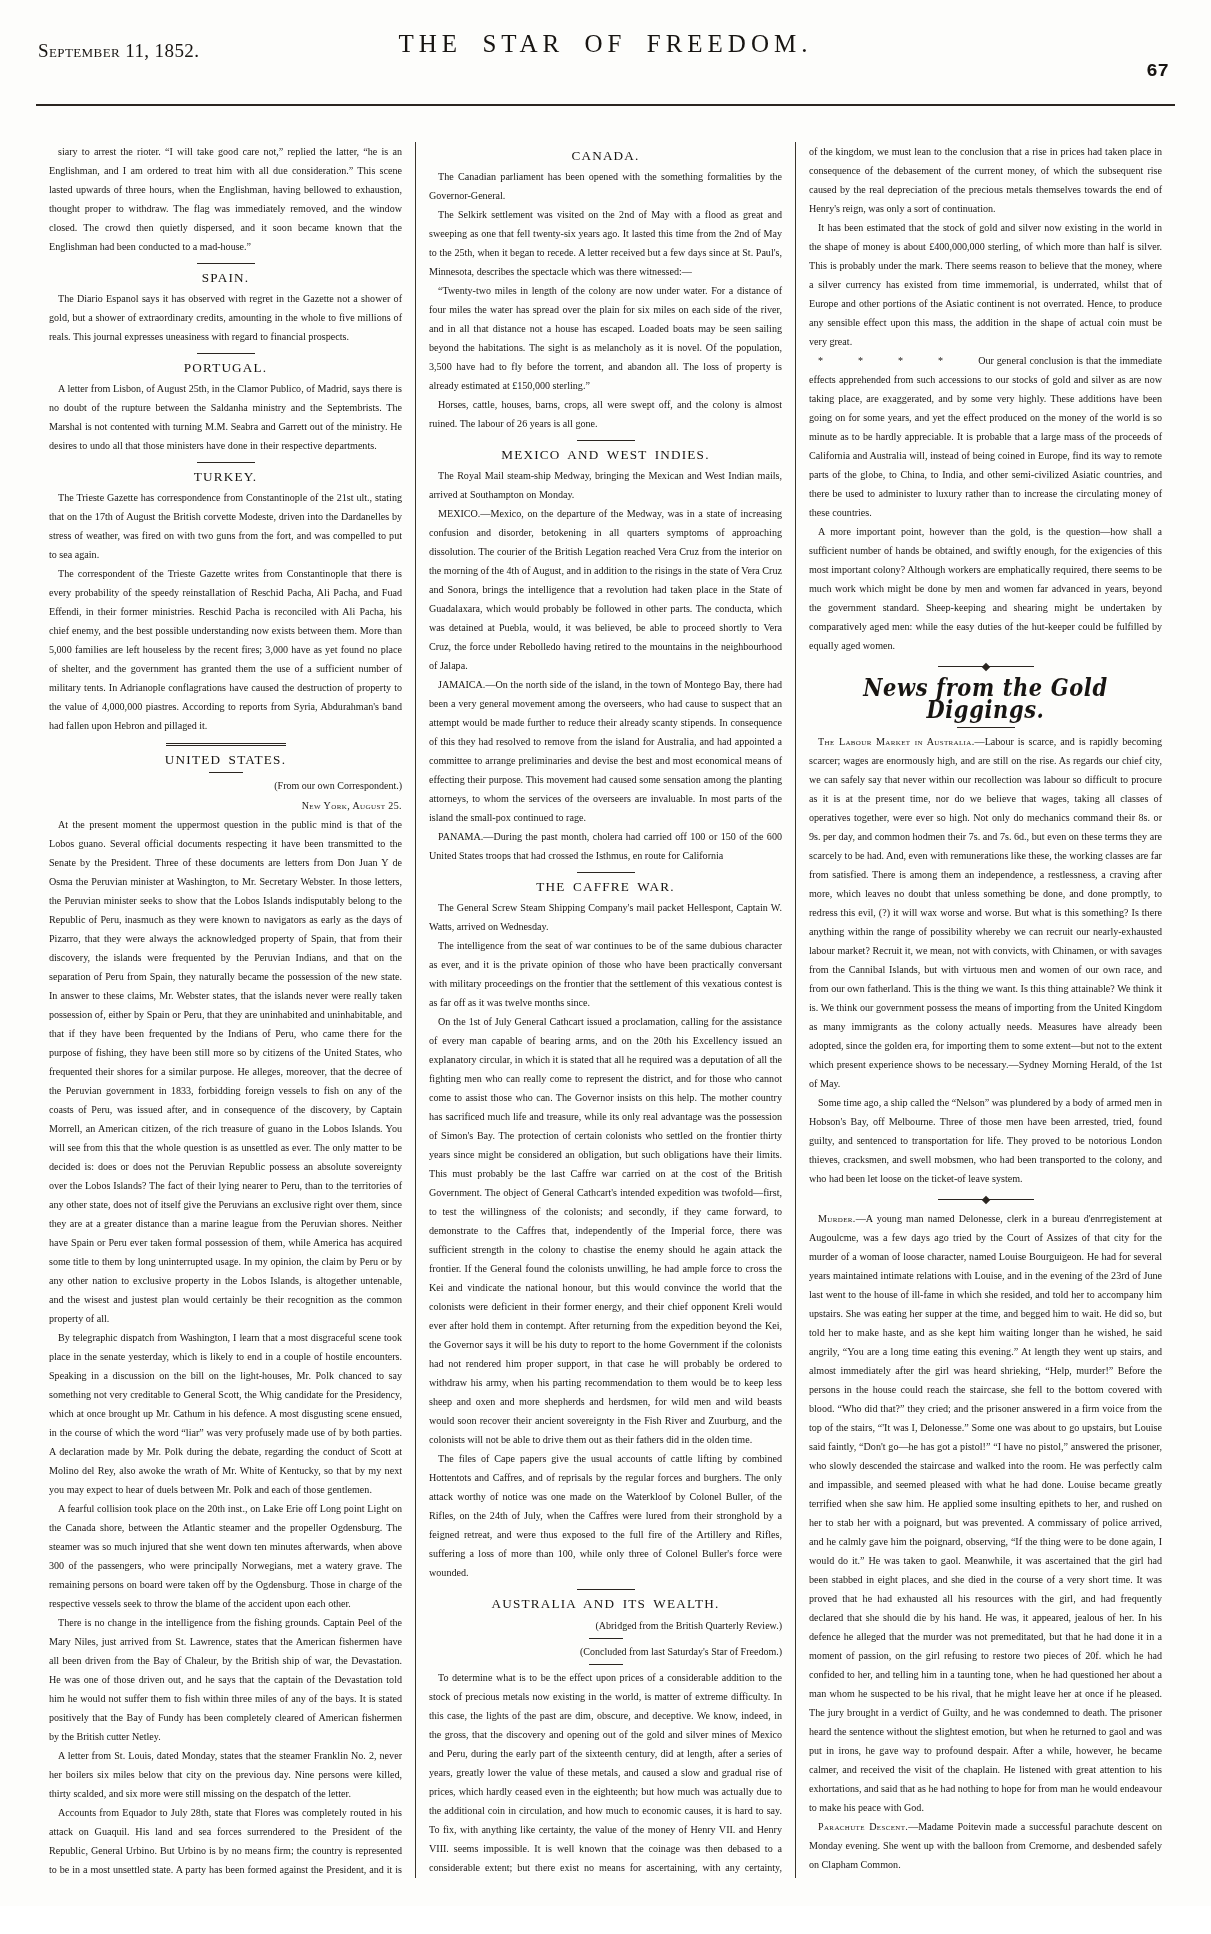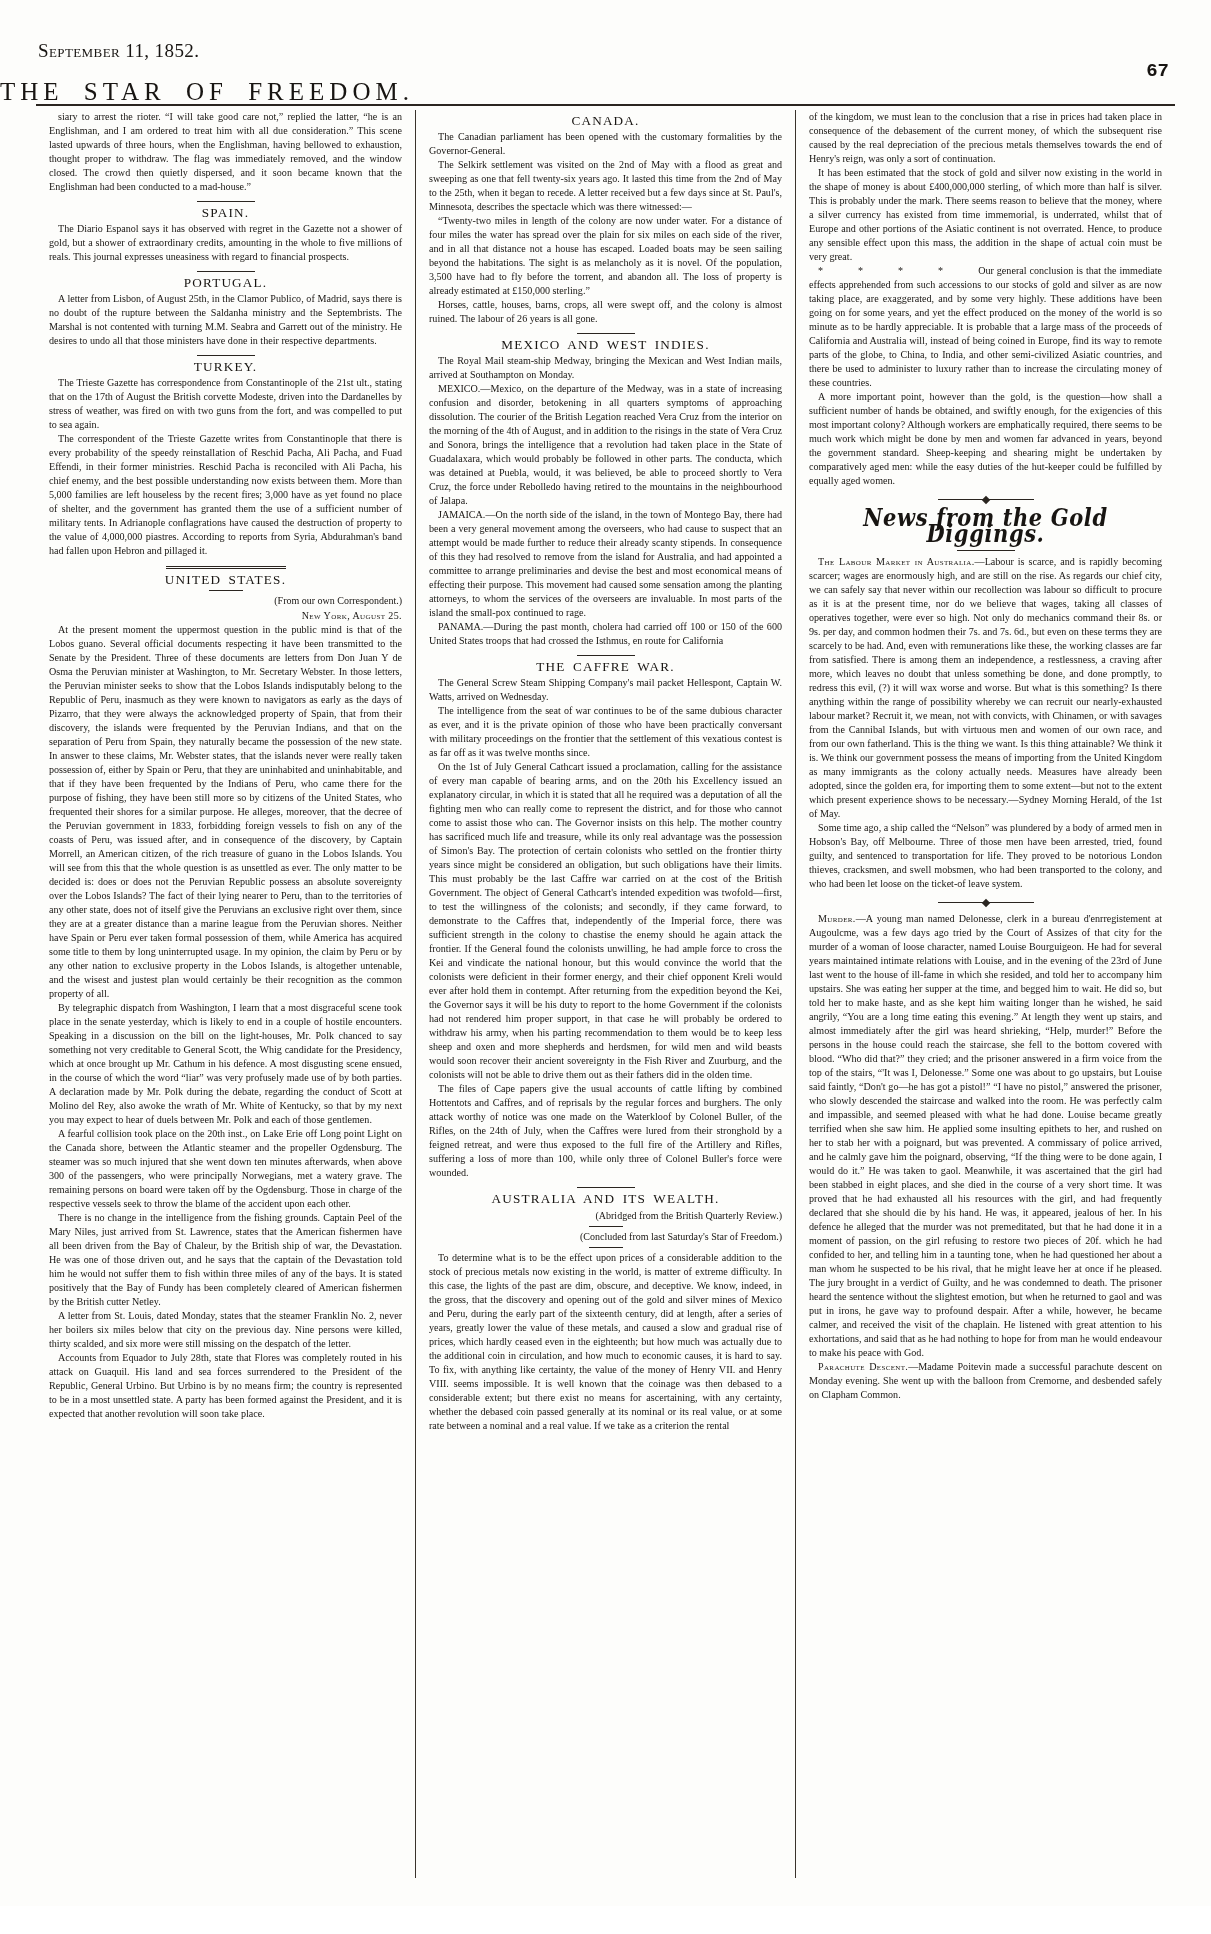--- a/index.html
+++ b/index.html
@@ -34,26 +34,25 @@
     font-family: "Liberation Serif", serif;
     font-size: 19px;
     font-variant: small-caps;
     letter-spacing: 0.4px;
     white-space: nowrap;
   }
   .masthead .paper-title {
     position: absolute;
     left: 0; right: 0;
     top: 2px;
-    text-align: left;
+    text-align: center;
     font-size: 25px;
     letter-spacing: 5px;
     word-spacing: 9px;
     font-weight: normal;
-    margin-top: 48px;
   }
   .masthead .page-number {
     position: absolute;
     right: 42px;
     top: 32px;
     font-size: 19px;
     font-weight: bold;
     font-family: Liberation Mono, monospace;
   }
 
@@ -72,25 +71,26 @@
     right: 36px;
     top: 110px;
     bottom: 28px;
     display: flex;
     gap: 0;
   }
   .col {
     flex: 1 1 0;
     padding: 0 13px;
     font-size: 10.1px;
-    line-height: 14px;
+    line-height: 19px;
     text-align: justify;
     -webkit-hyphens: auto;
     hyphens: auto;
     overflow: hidden;
+    margin-top: 32px;
   }
   .col + .col {
     border-left: 1px solid #3a332c;
   }
 
   .col p {
     margin: 0;
     text-indent: 9px;
     text-align: justify;
   }
@@ -206,21 +206,21 @@
       <p>At the present moment the uppermost question in the public mind is that of the Lobos guano. Several official documents respecting it have been transmitted to the Senate by the President. Three of these documents are letters from Don Juan Y de Osma the Peruvian minister at Washington, to Mr. Secretary Webster. In those letters, the Peruvian minister seeks to show that the Lobos Islands indisputably belong to the Republic of Peru, inasmuch as they were known to navigators as early as the days of Pizarro, that they were always the acknowledged property of Spain, that from their discovery, the islands were frequented by the Peruvian Indians, and that on the separation of Peru from Spain, they naturally became the possession of the new state. In answer to these claims, Mr. Webster states, that the islands never were really taken possession of, either by Spain or Peru, that they are uninhabited and uninhabitable, and that if they have been frequented by the Indians of Peru, who came there for the purpose of fishing, they have been still more so by citizens of the United States, who frequented their shores for a similar purpose. He alleges, moreover, that the decree of the Peruvian government in 1833, forbidding foreign vessels to fish on any of the coasts of Peru, was issued after, and in consequence of the discovery, by Captain Morrell, an American citizen, of the rich treasure of guano in the Lobos Islands. You will see from this that the whole question is as unsettled as ever. The only matter to be decided is: does or does not the Peruvian Republic possess an absolute sovereignty over the Lobos Islands? The fact of their lying nearer to Peru, than to the territories of any other state, does not of itself give the Peruvians an exclusive right over them, since they are at a greater distance than a marine league from the Peruvian shores. Neither have Spain or Peru ever taken formal possession of them, while America has acquired some title to them by long uninterrupted usage. In my opinion, the claim by Peru or by any other nation to exclusive property in the Lobos Islands, is altogether untenable, and the wisest and justest plan would certainly be their recognition as the common property of all.</p>
       <p>By telegraphic dispatch from Washington, I learn that a most disgraceful scene took place in the senate yesterday, which is likely to end in a couple of hostile encounters. Speaking in a discussion on the bill on the light-houses, Mr. Polk chanced to say something not very creditable to General Scott, the Whig candidate for the Presidency, which at once brought up Mr. Cathum in his defence. A most disgusting scene ensued, in the course of which the word “liar” was very profusely made use of by both parties. A declaration made by Mr. Polk during the debate, regarding the conduct of Scott at Molino del Rey, also awoke the wrath of Mr. White of Kentucky, so that by my next you may expect to hear of duels between Mr. Polk and each of those gentlemen.</p>
       <p>A fearful collision took place on the 20th inst., on Lake Erie off Long point Light on the Canada shore, between the Atlantic steamer and the propeller Ogdensburg. The steamer was so much injured that she went down ten minutes afterwards, when above 300 of the passengers, who were principally Norwegians, met a watery grave. The remaining persons on board were taken off by the Ogdensburg. Those in charge of the respective vessels seek to throw the blame of the accident upon each other.</p>
       <p>There is no change in the intelligence from the fishing grounds. Captain Peel of the Mary Niles, just arrived from St. Lawrence, states that the American fishermen have all been driven from the Bay of Chaleur, by the British ship of war, the Devastation. He was one of those driven out, and he says that the captain of the Devastation told him he would not suffer them to fish within three miles of any of the bays. It is stated positively that the Bay of Fundy has been completely cleared of American fishermen by the British cutter Netley.</p>
       <p>A letter from St. Louis, dated Monday, states that the steamer Franklin No. 2, never her boilers six miles below that city on the previous day. Nine persons were killed, thirty scalded, and six more were still missing on the despatch of the letter.</p>
       <p>Accounts from Equador to July 28th, state that Flores was completely routed in his attack on Guaquil. His land and sea forces surrendered to the President of the Republic, General Urbino. But Urbino is by no means firm; the country is represented to be in a most unsettled state. A party has been formed against the President, and it is expected that another revolution will soon take place.</p>
     </div>
 
     <div class="col">
       <h2 class="sec">CANADA.</h2>
-      <p>The Canadian parliament has been opened with the customary formalities by the Governor-General.</p>
+      <p>The Canadian parliament has been opened with the something formalities by the Governor-General.</p>
       <p>The Selkirk settlement was visited on the 2nd of May with a flood as great and sweeping as one that fell twenty-six years ago. It lasted this time from the 2nd of May to the 25th, when it began to recede. A letter received but a few days since at St. Paul's, Minnesota, describes the spectacle which was there witnessed:—</p>
       <p>“Twenty-two miles in length of the colony are now under water. For a distance of four miles the water has spread over the plain for six miles on each side of the river, and in all that distance not a house has escaped. Loaded boats may be seen sailing beyond the habitations. The sight is as melancholy as it is novel. Of the population, 3,500 have had to fly before the torrent, and abandon all. The loss of property is already estimated at £150,000 sterling.”</p>
       <p>Horses, cattle, houses, barns, crops, all were swept off, and the colony is almost ruined. The labour of 26 years is all gone.</p>
 
       <div class="divider"></div>
       <h2 class="sec">MEXICO AND WEST INDIES.</h2>
       <p>The Royal Mail steam-ship Medway, bringing the Mexican and West Indian mails, arrived at Southampton on Monday.</p>
       <p>MEXICO.—Mexico, on the departure of the Medway, was in a state of increasing confusion and disorder, betokening in all quarters symptoms of approaching dissolution. The courier of the British Legation reached Vera Cruz from the interior on the morning of the 4th of August, and in addition to the risings in the state of Vera Cruz and Sonora, brings the intelligence that a revolution had taken place in the State of Guadalaxara, which would probably be followed in other parts. The conducta, which was detained at Puebla, would, it was believed, be able to proceed shortly to Vera Cruz, the force under Rebolledo having retired to the mountains in the neighbourhood of Jalapa.</p>
       <p>JAMAICA.—On the north side of the island, in the town of Montego Bay, there had been a very general movement among the overseers, who had cause to suspect that an attempt would be made further to reduce their already scanty stipends. In consequence of this they had resolved to remove from the island for Australia, and had appointed a committee to arrange preliminaries and devise the best and most economical means of effecting their purpose. This movement had caused some sensation among the planting attorneys, to whom the services of the overseers are invaluable. In most parts of the island the small-pox continued to rage.</p>
       <p>PANAMA.—During the past month, cholera had carried off 100 or 150 of the 600 United States troops that had crossed the Isthmus, en route for California</p>

